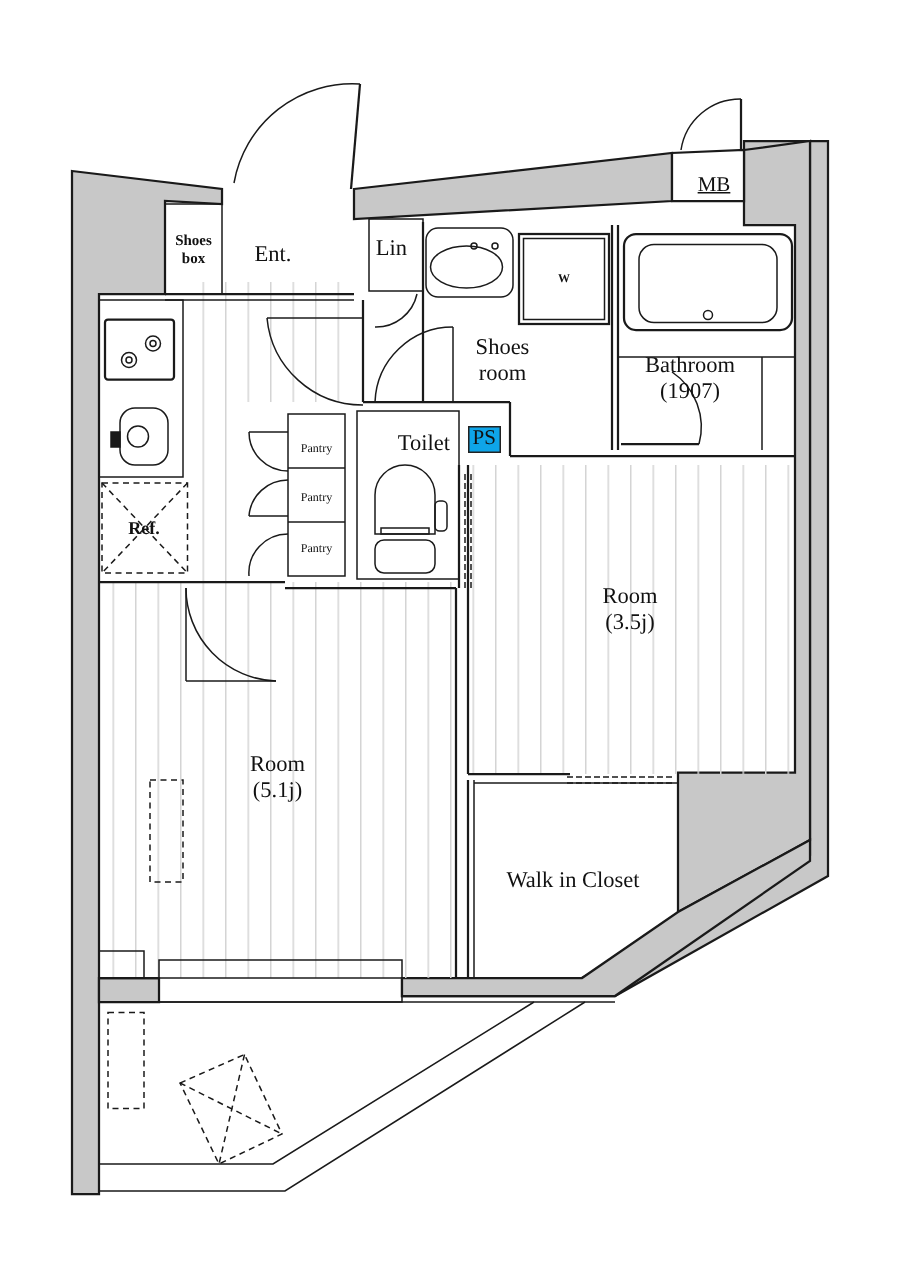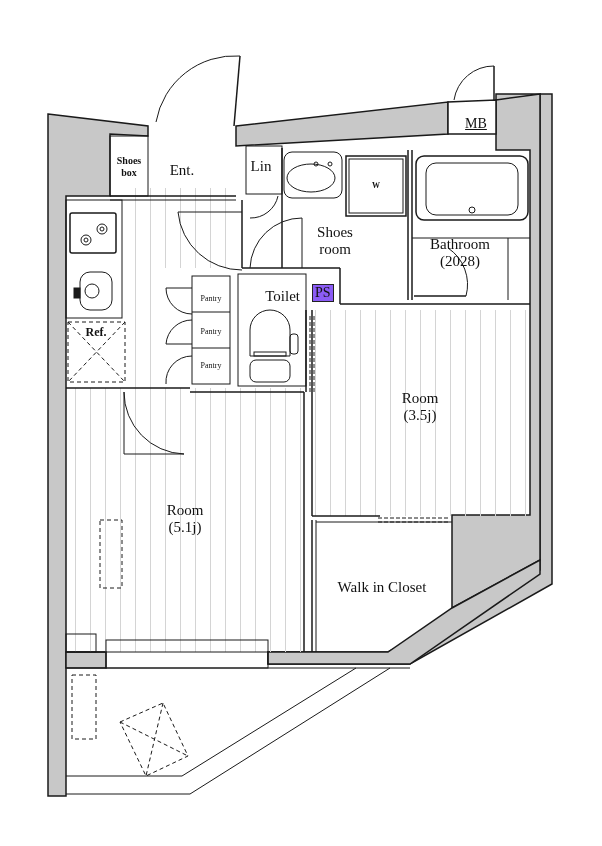--- a/index.html
+++ b/index.html
@@ -3,21 +3,21 @@
 <meta charset="utf-8">
 <style>
   html, body { margin: 0; padding: 0; background: #ffffff; }
   body { width: 602px; height: 846px; position: relative; overflow: hidden; font-family: "Liberation Serif", "DejaVu Serif", serif; }
   #plan { position: absolute; left: 0; top: 0; width: 602px; height: 846px; }
   .label { position: absolute; color: #111; text-align: center; line-height: 1.15; white-space: nowrap; }
   .lg { font-size: 15px; }
   .md { font-size: 14px; }
   .sm { font-size: 10px; font-weight: bold; }
   .xs { font-size: 8px; }
-  .boxed { border: 1px solid #222; padding: 0 2px; background: #8b5cf6; }
+  .boxed { border: 1px solid #222; padding: 0 2px; background: #0ea5e9; }
 </style>
 </head>
 <body>
 
 <svg id="plan" viewBox="0 0 602 846" xmlns="http://www.w3.org/2000/svg">
   <defs>
     <pattern id="floorlines" width="15" height="10" patternUnits="userSpaceOnUse">
       <line x1="0.5" y1="0" x2="0.5" y2="10" stroke="#d4d4d4" stroke-width="1"></line>
     </pattern>
   </defs>
@@ -185,29 +185,29 @@
 </div>
 <div class="label lg" style="left:157px;top:162px;width:50px;">Ent.</div>
 <div class="label lg" style="left:246px;top:158px;width:30px;">Lin</div>
 <div class="label xs" style="left:368px;top:181px;width:16px;font-weight:bold;">W</div>
 <div class="label lg" style="left:300px;top:224px;width:70px;">
   <div>Shoes</div>
   <div>room</div>
 </div>
 <div class="label lg" style="left:418px;top:236px;width:84px;">
   <div>Bathroom</div>
-  <div>(2028)</div>
+  <div>(1907)</div>
 </div>
 <div class="label lg" style="left:244px;top:288px;width:56px;text-align:right;">Toilet</div>
 <div class="label md boxed" style="left:312px;top:284px;">PS</div>
 <div class="label md" style="left:458px;top:116px;width:36px;text-decoration:underline;">MB</div>
 <div class="label xs" style="left:192px;top:294px;width:38px;">Pantry</div>
 <div class="label xs" style="left:192px;top:327px;width:38px;">Pantry</div>
 <div class="label xs" style="left:192px;top:361px;width:38px;">Pantry</div>
-<div class="label sm" style="left:76px;top:326px;width:40px;font-size:12px;">Ref.</div>
+<div class="label sm" style="left:76px;top:346px;width:40px;font-size:12px;">Ref.</div>
 <div class="label lg" style="left:150px;top:502px;width:70px;">
   <div>Room</div>
   <div>(5.1j)</div>
 </div>
 <div class="label lg" style="left:385px;top:390px;width:70px;">
   <div>Room</div>
   <div>(3.5j)</div>
 </div>
 <div class="label lg" style="left:320px;top:579px;width:124px;">Walk in Closet</div>
 

